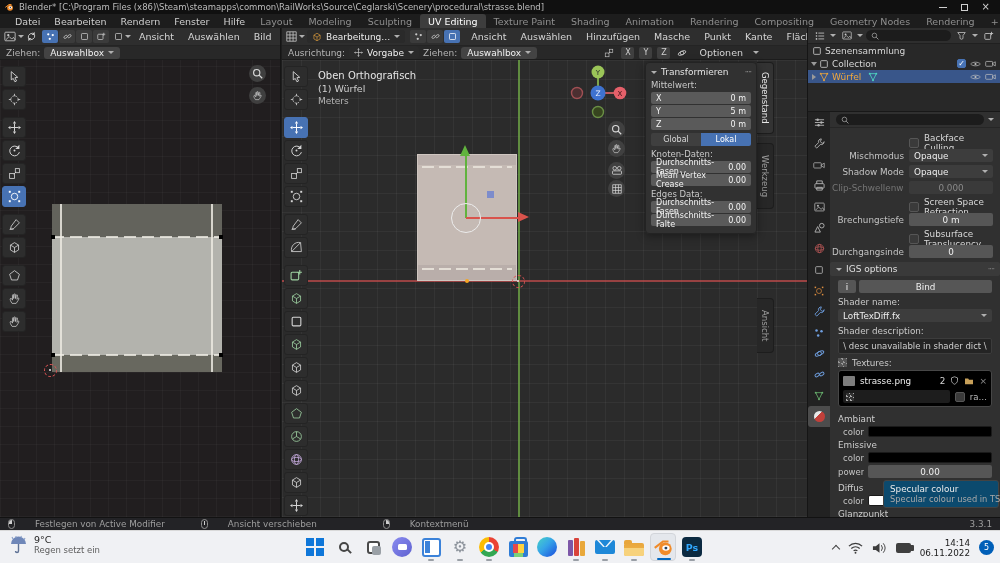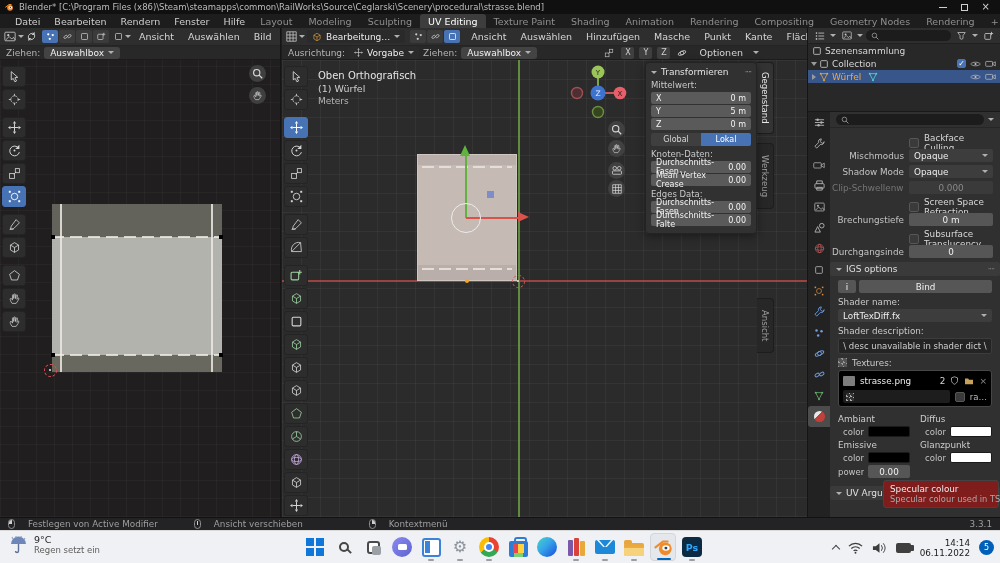--- a/index.html
+++ b/index.html
@@ -104,31 +104,31 @@
   .pv{background:#565656;border-radius:2px;height:13px;display:flex;align-items:center;justify-content:center;color:#f0f0f0;font-size:8.8px}
   .pv.dis{background:#3a3a3a;color:#8a8a8a}
   .pd{background:#3d3d3d;border-radius:2px;height:13px;display:flex;align-items:center;justify-content:space-between;padding:0 5px;color:#ededed;font-size:8.8px}
   .cb{width:10px;height:10px;background:#3a3a3a;border:1px solid #565656;border-radius:2px;flex:none}
   .cb.on{background:#4772b3;border-color:#4772b3;color:#fff;font-size:8px;display:flex;align-items:center;justify-content:center;line-height:1}
   .cbrow{display:flex;align-items:center;gap:5px;font-size:8.8px;color:#d8d8d8}
   .sect{height:14px;background:#3a3a3a;display:flex;align-items:center;gap:4px;padding:0 6px;color:#e0e0e0;font-size:9px;margin:4px 0 4px;border-radius:2px}
   .sect .dots{margin-left:auto;color:#7d7d7d;font-size:8px;letter-spacing:-1px}
   .flbl{font-size:8.8px;color:#c9c9c9;margin:2px 8px 2px 8px}
   .texbox{margin:2px 8px 4px;border:1px solid #474747;background:#000000;border-radius:3px;padding:3px 4px}
-  .mat2{display:grid;grid-template-columns:1fr 1fr;column-gap:10px;padding:0 8px;margin-top:4px}
+  .mat2{display:grid;grid-template-columns:1fr;column-gap:10px;padding:0 8px;margin-top:4px}
   .mathead{font-size:8.8px;color:#cdcdcd;margin:3px 0 2px}
   .crow{display:grid;grid-template-columns:26px 1fr;gap:4px;align-items:center;margin-bottom:2px}
   .crow .plbl{font-size:8.5px}
   .swatch{height:11px;border-radius:2px;border:1px solid #1a1a1a}
-  .tooltip{position:absolute;left:75px;top:368px;width:116px;background:#7f1d1d;border:1px solid #434343;border-radius:3px;padding:3px 6px;z-index:20}
+  .tooltip{position:absolute;left:75px;top:368px;width:116px;background:#0c4a6e;border:1px solid #434343;border-radius:3px;padding:3px 6px;z-index:20}
   .tooltip .tt1{font-size:8.8px;color:#eaeaea;white-space:nowrap}
   .tooltip .tt2{font-size:8.3px;color:#a8a8a8;white-space:nowrap}
   
   .bstatus{position:absolute;left:0;top:517px;width:1000px;height:13px;background:#232326;border-top:1px solid #121212;display:flex;align-items:center;padding:0 8px;gap:6px}
-  .hint{display:flex;align-items:center;gap:13px;color:#9e9e9e;font-size:8.8px;white-space:nowrap}
+  .hint{display:flex;align-items:center;gap:20px;color:#9e9e9e;font-size:8.8px;white-space:nowrap}
   .mouse{width:7px;height:10px;border:1px solid #8f8f8f;border-radius:3.5px;position:relative;flex:none}
   .mouse.l::before{content:"";position:absolute;left:0;top:0;width:3px;height:4px;background:#cfcfcf;border-radius:3px 0 0 0}
   .mouse.m::before{content:"";position:absolute;left:2px;top:1px;width:1.6px;height:4px;background:#cfcfcf}
   .mouse.r::before{content:"";position:absolute;right:0;top:0;width:3px;height:4px;background:#cfcfcf;border-radius:0 3px 0 0}
   .ver{margin-left:auto;color:#9e9e9e;font-size:8.8px}
   
   .taskbar{position:absolute;left:0;top:530px;width:1000px;height:33px;background:#f0f1f4;border-top:1px solid #d9d9d9;color:#1a1a1a}
   .weather{position:absolute;left:8px;top:3px;display:flex;align-items:center;gap:6px}
   .weather .wt1{font-size:9.5px;color:#1f1f1f}
   .weather .wt2{font-size:8.5px;color:#5d5d5d}

